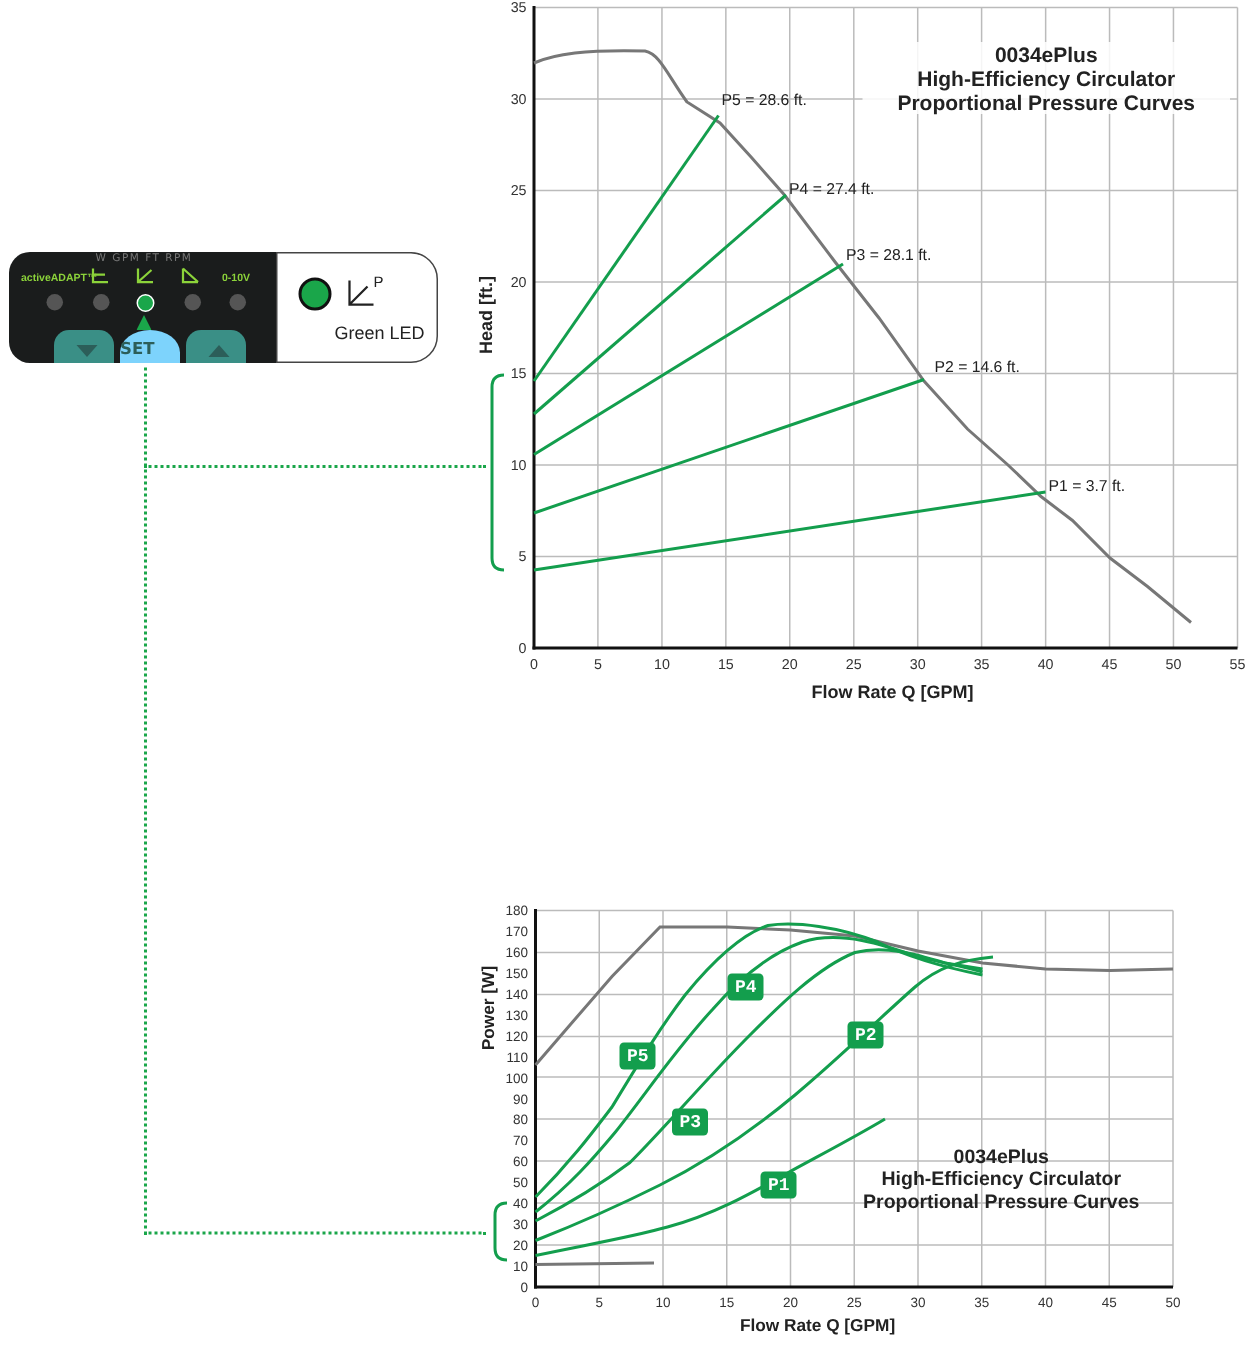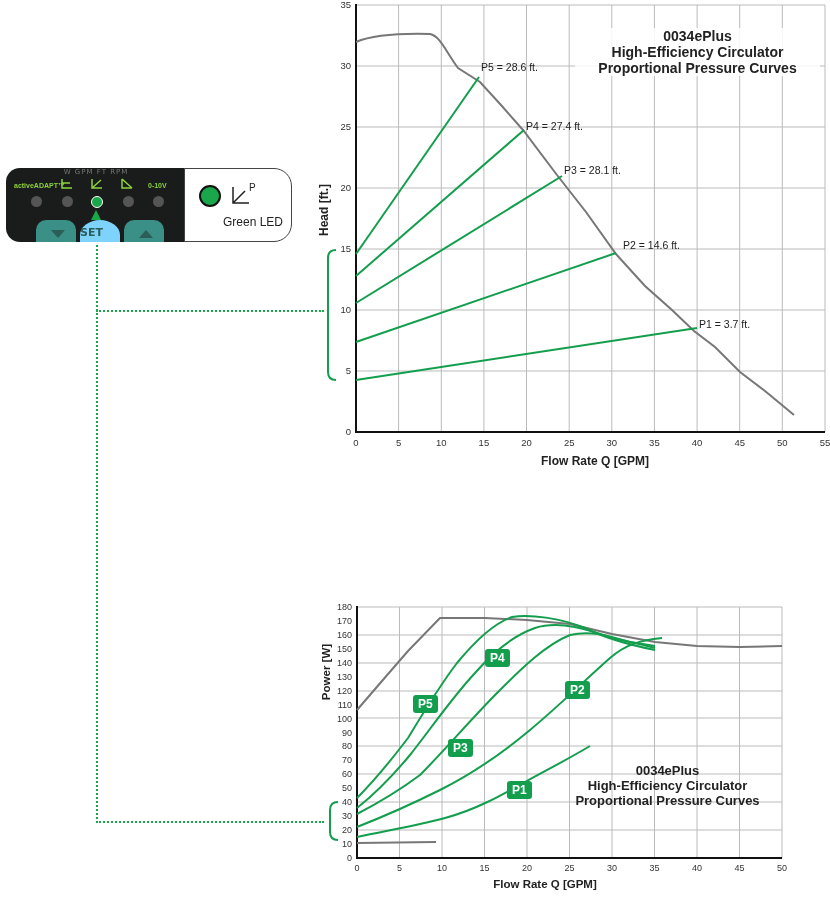--- a/index.html
+++ b/index.html
@@ -13,21 +13,21 @@
   .dot.on{background:#1aa64a;border:1.5px solid #fff;width:10px;height:10px;}
   .btn{position:absolute;top:52px;width:40px;height:30px;background:#3a8f86;border-radius:10px 10px 0 0;}
   .btn.set{border-radius:50% 50% 0 0;background:#7dd3fc;color:#2c5e59;font-size:11px;text-align:left;line-height:26px;font-weight:bold;}
   .tri{position:absolute;left:15px;top:10px;width:0;height:0;border-left:7px solid transparent;border-right:7px solid transparent;}
   .legend{position:absolute;left:178px;top:0;width:106px;height:72px;background:#fff;border:1px solid #444;border-radius:0 18px 18px 0;}
   .gled{position:absolute;left:14px;top:16px;width:18px;height:18px;border-radius:50%;background:#1aa64a;border:2px solid #111;}
   .gtext{position:absolute;left:14px;top:46px;font-size:12px;color:#222;font-family:"Liberation Sans",sans-serif;margin-left:24px;}
   .chart-title{font-family:"Liberation Sans",sans-serif;font-weight:bold;font-size:14px;color:#222;text-align:center;line-height:16px;background:rgba(255,255,255,0.85);}
   .axlabel{font-family:"Liberation Sans",sans-serif;font-weight:bold;font-size:12px;color:#222;}
   .plabel{font-family:"Liberation Sans",sans-serif;font-size:10.5px;color:#222;}
-  .pbadge{position:absolute;background:#139e4d;color:#fff;font-family:Liberation Sans, sans-serif;font-weight:bold;font-size:12px;border-radius:3px;padding:2px 5px;line-height:14px;}
+  .pbadge{position:absolute;background:#139e4d;color:#fff;font-family:Liberation Mono, monospace;font-weight:bold;font-size:12px;border-radius:3px;padding:2px 5px;line-height:14px;}
   .dotted{border-color:#1aa64a;border-style:dotted;border-width:0;}
 </style>
 </head>
 <body>
 
 <div class="abs panel">
   <div class="ctrl">
     <div class="ctrl-top">W   GPM   FT   RPM</div>
     <div class="mode" style="left:8px">activeADAPT™</div>
     <svg class="abs" style="left:54px;top:10px" width="14" height="12">

